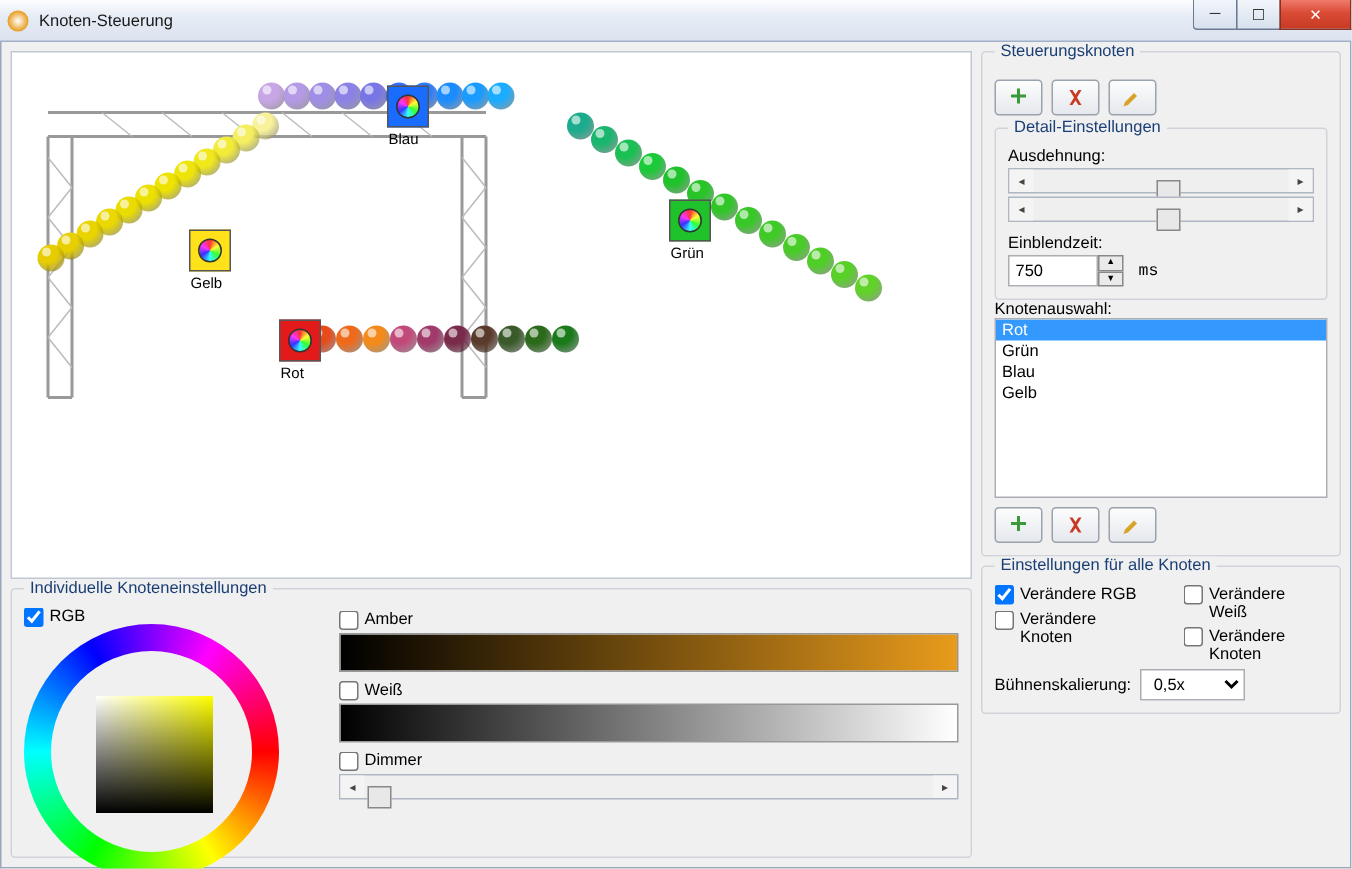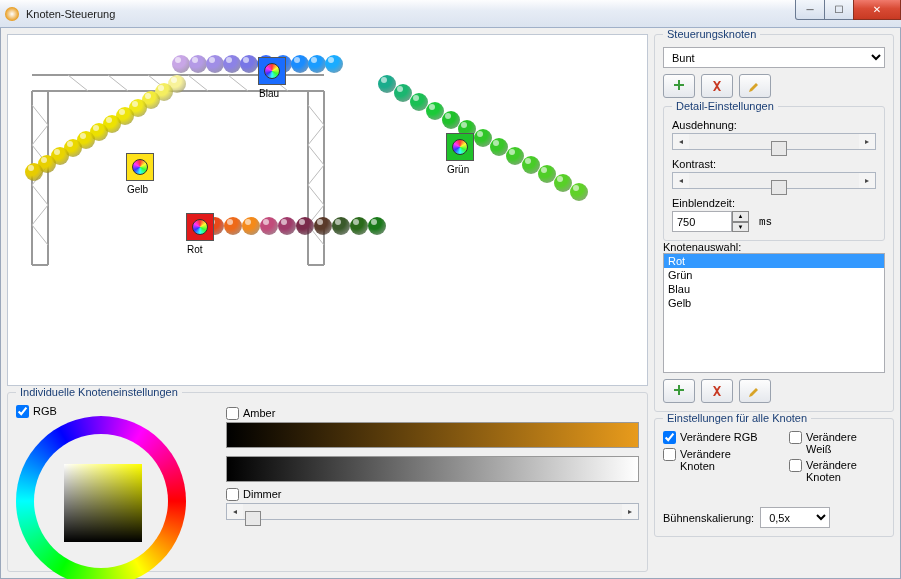--- a/index.html
+++ b/index.html
@@ -225,20 +225,24 @@
       </div>
       <div class="slidercol">
         <div>
           <label class="chk">
             <input type="checkbox" style="">
             <span>Amber</span>
           </label>
           <div class="gradient g-amber"></div>
         </div>
         <div>
+          <label class="chk">
+            <input type="checkbox" style="">
+            <span>Weiß</span>
+          </label>
           <div class="gradient g-white"></div>
         </div>
         <div>
           <label class="chk">
             <input type="checkbox" style="">
             <span>Dimmer</span>
           </label>
           <div class="hslider">
             <div class="arrow">◂</div>
             <div class="track">
@@ -247,23 +251,20 @@
             <div class="arrow">▸</div>
           </div>
         </div>
       </div>
     </div>
   </div>
 
   <div class="right">
     <div class="group">
       <span class="grouptitle">Steuerungsknoten</span>
-      <select>
-        <option>Bunt</option>
-      </select>
       <div class="btnrow" style="margin-top:6px">
         <div class="toolbtn">
             <svg width="14" height="14">
               <path class="ico-plus" d="M6 1h2v4h4v2H8v4H6V7H2V5h4z"></path>
             </svg>
           </div>
         <div class="toolbtn">
             <svg width="14" height="14">
               <path class="ico-x" d="M3 2l2 0 2 3 2-3 2 0-3 5 3 5-2 0-2-3-2 3-2 0 3-5z"></path>
             </svg>
@@ -278,21 +279,20 @@
       <div class="group" style="margin-top:8px">
         <span class="grouptitle">Detail-Einstellungen</span>
         <div class="lbl">Ausdehnung:</div>
         <div class="hslider" style="margin-top:2px">
           <div class="arrow">◂</div>
           <div class="track">
               <div class="thumb" style="left:48%"></div>
             </div>
           <div class="arrow">▸</div>
         </div>
-        <div class="lbl" style="margin-top:8px">Kontrast:</div>
         <div class="hslider" style="margin-top:2px">
           <div class="arrow">◂</div>
           <div class="track">
               <div class="thumb" style="left:48%"></div>
             </div>
           <div class="arrow">▸</div>
         </div>
         <div class="lbl" style="margin-top:8px">Einblendzeit:</div>
         <div class="row" style="margin-top:2px">
           <div class="spinner">
@@ -349,19 +349,19 @@
           <label class="chk">
               <input type="checkbox" style="">
               <span>Verändere Weiß</span>
             </label>
           <label class="chk">
               <input type="checkbox" style="">
               <span>Verändere Knoten</span>
             </label>
         </div>
       </div>
-      <div class="row" style="margin-top:22px">
+      <div class="row" style="margin-top:2px">
         <span class="lbl">Bühnenskalierung:</span>
         <select style="width:70px"><option>0,5x</option></select>
       </div>
     </div>
   </div>
 </div>
 
 </body></html>

